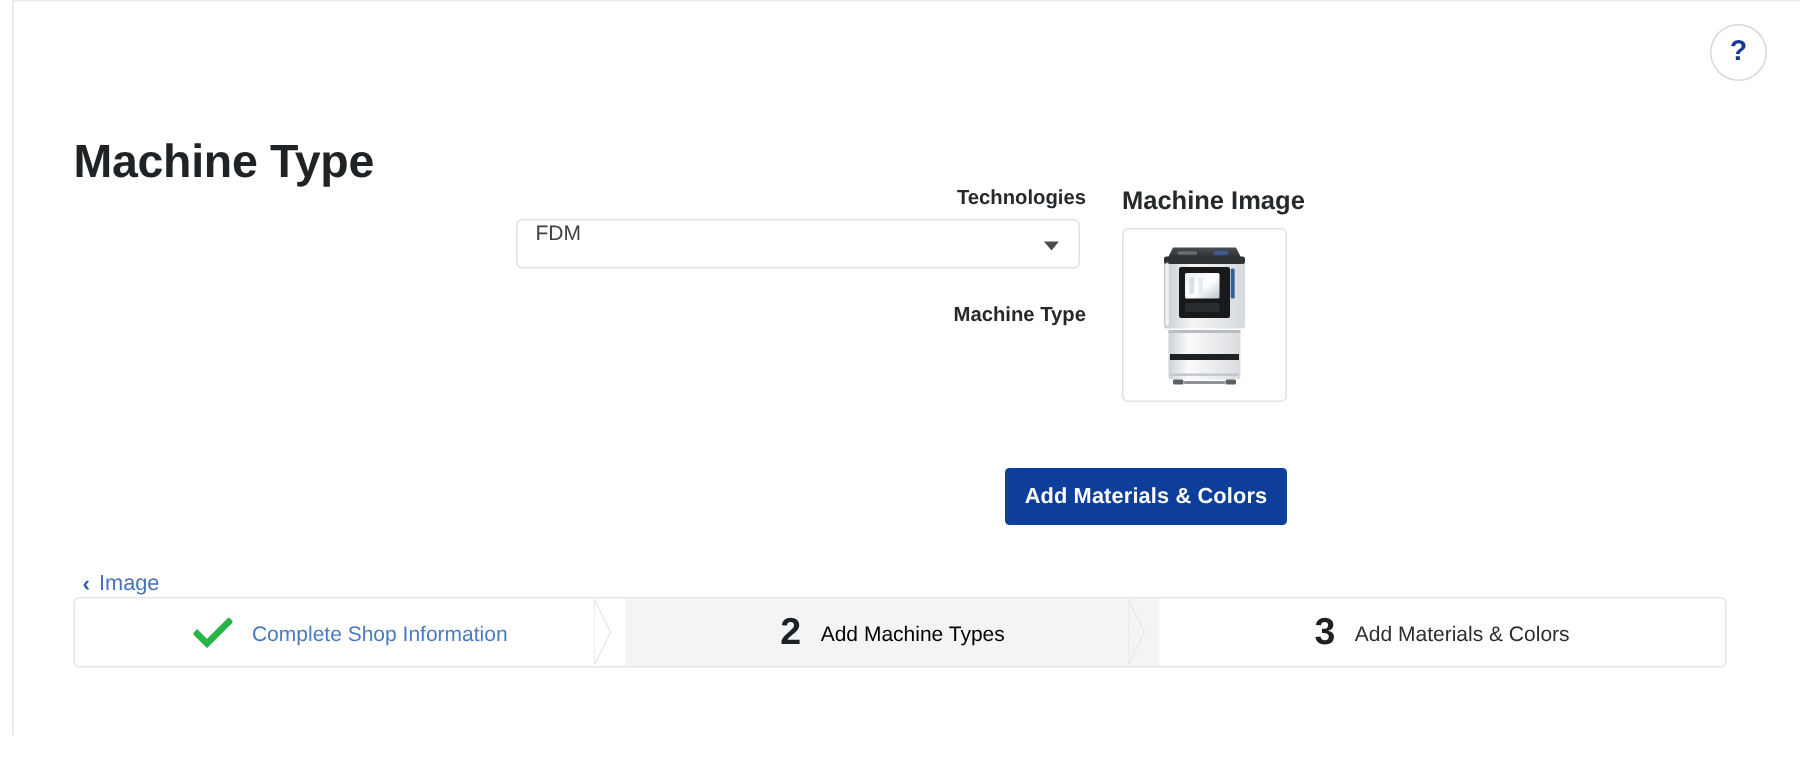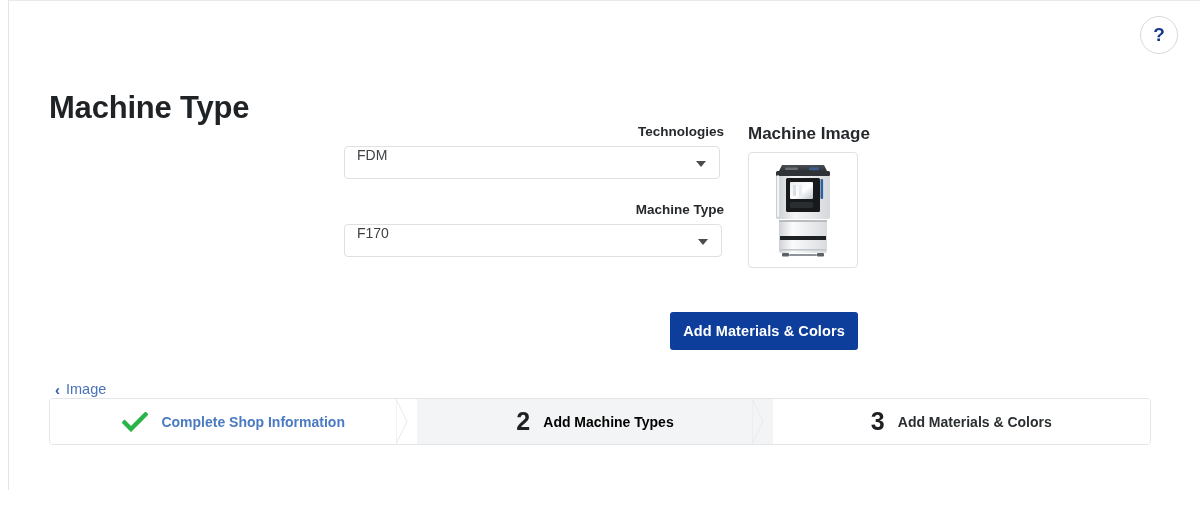--- a/index.html
+++ b/index.html
@@ -243,21 +243,21 @@
     color: #1d2124;
     line-height: 1;
   }
   .step-check {
     width: 26px;
     height: 20px;
     display: block;
   }
   .step-label {
     font-size: 14px;
-    font-weight: bold;
+    font-weight: normal;
   }
   .label-active { color: #000000; }
   .label-done { color: #4a7ac0; }
   .label-pending { color: #2a2e31; }
 </style>
 </head>
 <body>
 
 <div class="page">
 
@@ -277,24 +277,20 @@
       <div class="select-box field-tech">
         <span class="sel-value">FDM</span>
         <span class="caret"></span>
       </div>
     </div>
 
     <div class="field-gap"></div>
 
     <div>
       <div class="field-label">Machine Type</div>
-      <div class="select-box field-machine">
-        <span class="sel-value">F170</span>
-        <span class="caret"></span>
-      </div>
     </div>
 
   </div>
 
   <div class="machine-image-block">
     <div class="machine-image-label">Machine Image</div>
     <div class="machine-image-frame">
       <svg width="62" height="98" viewBox="0 0 62 98">
         <defs>
           <linearGradient id="bodySide" x1="0" y1="0" x2="1" y2="0">

